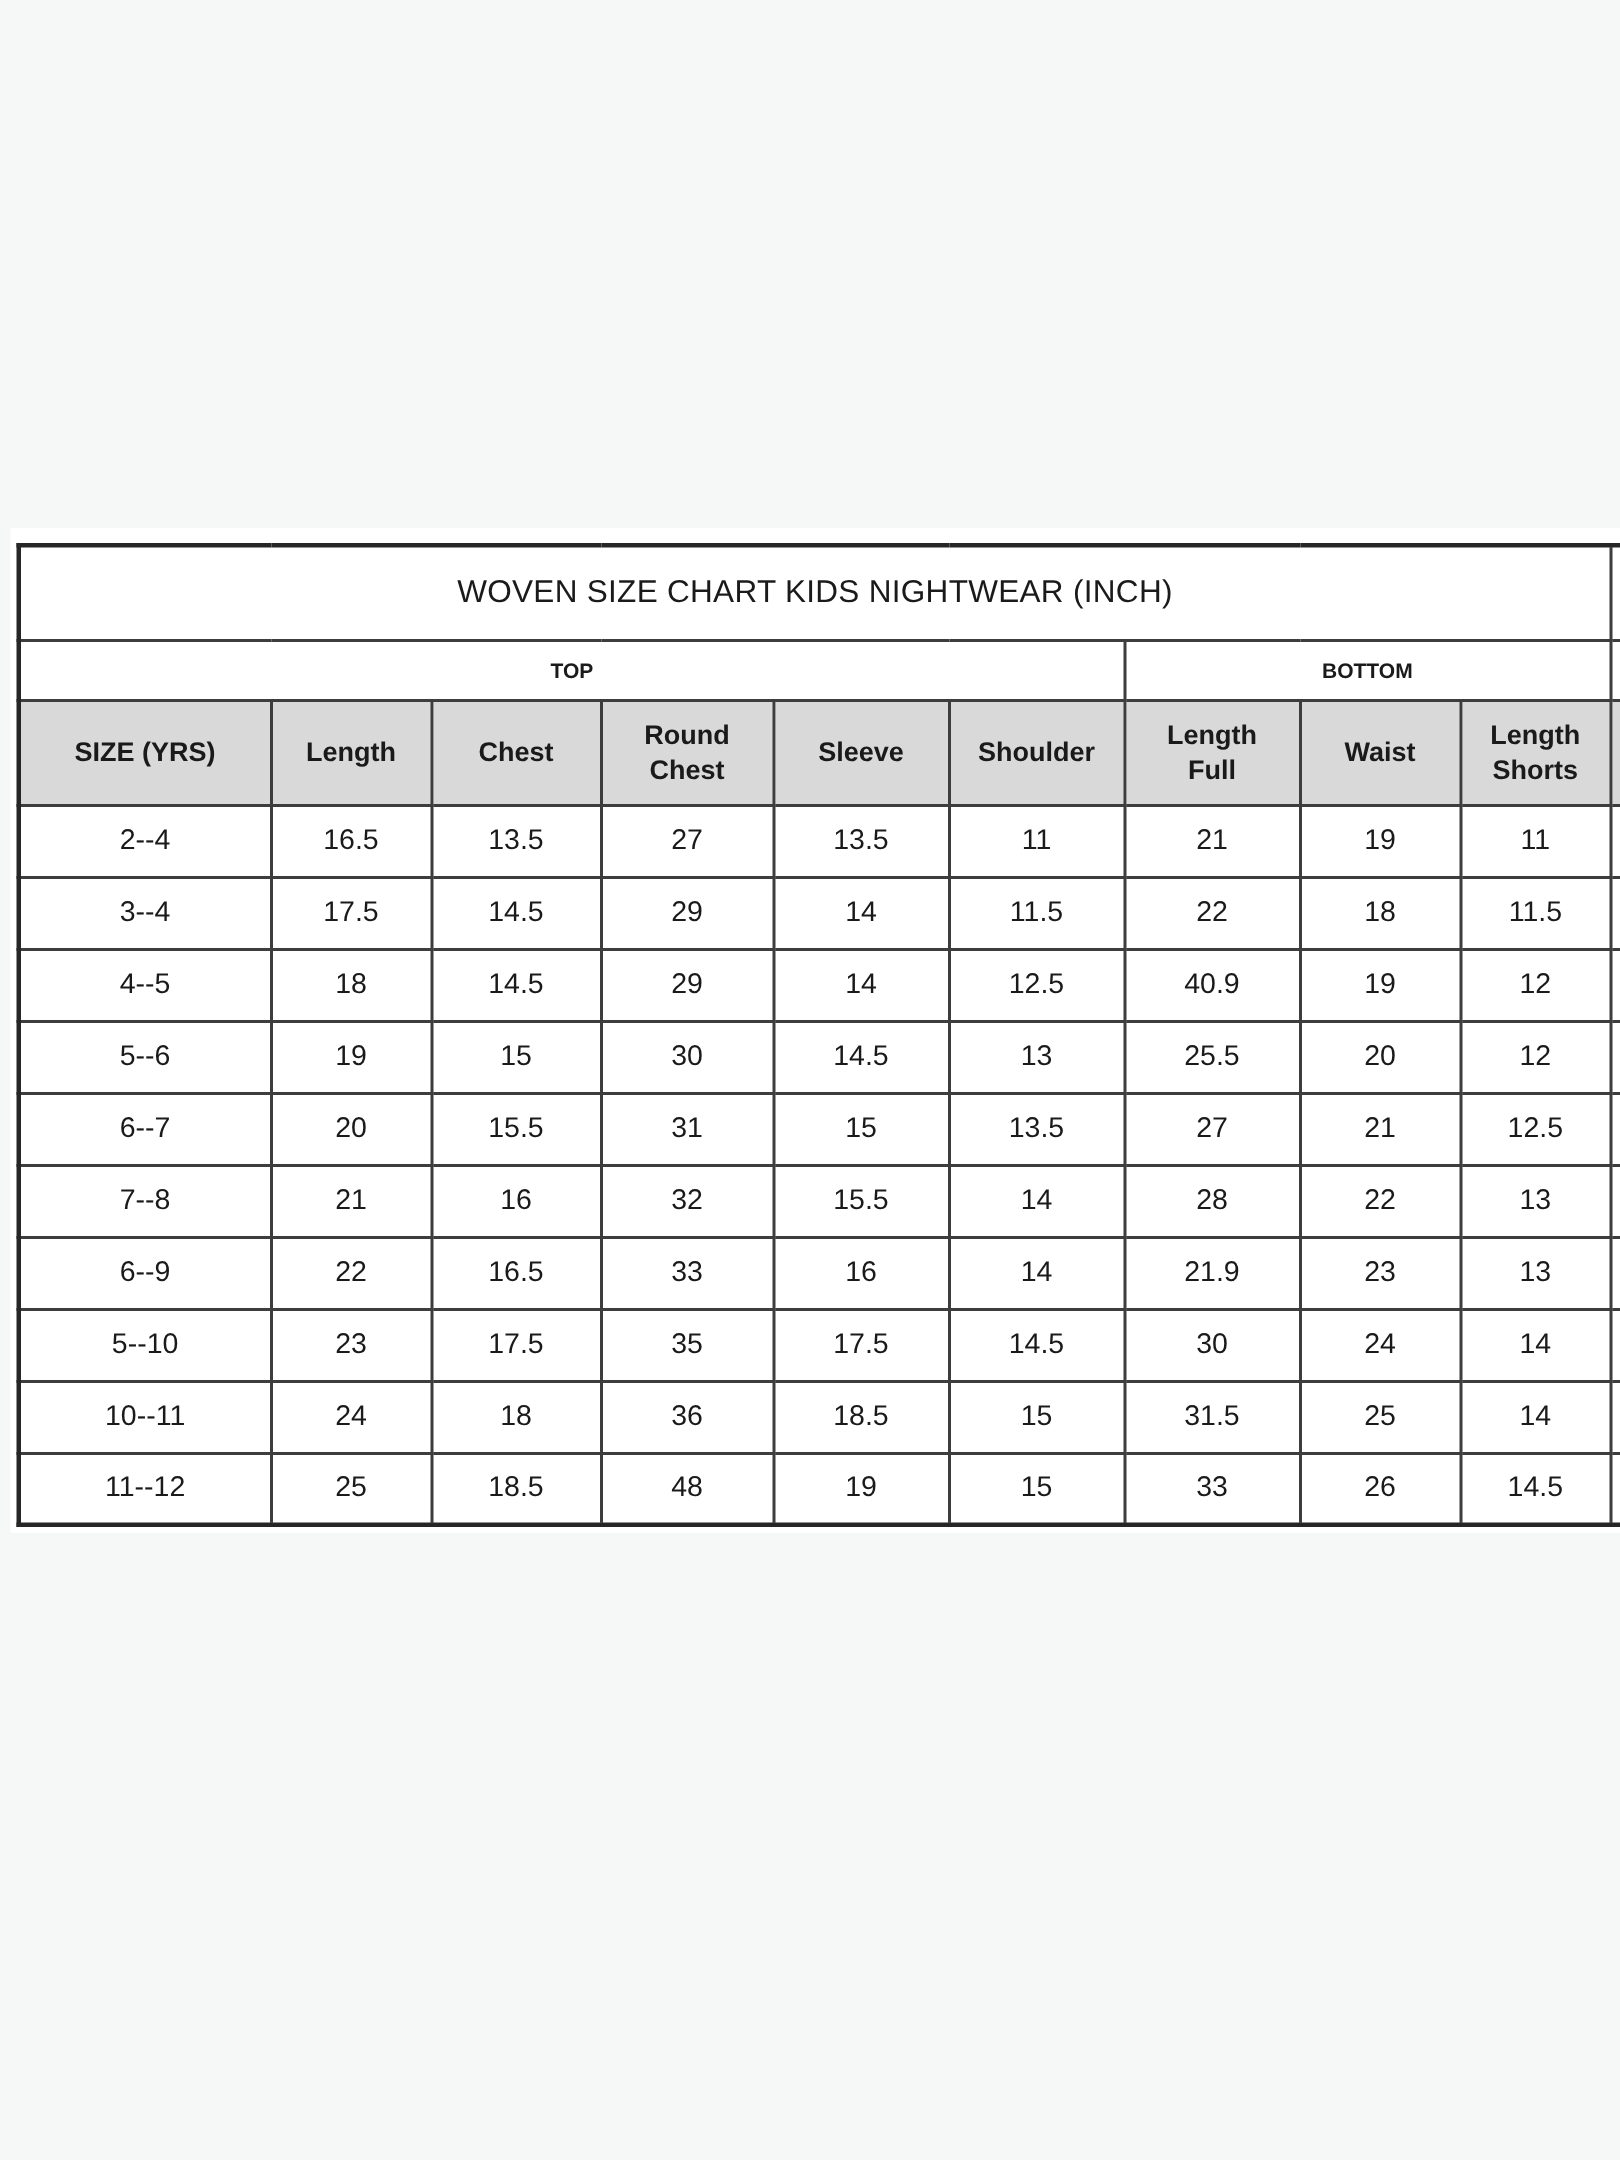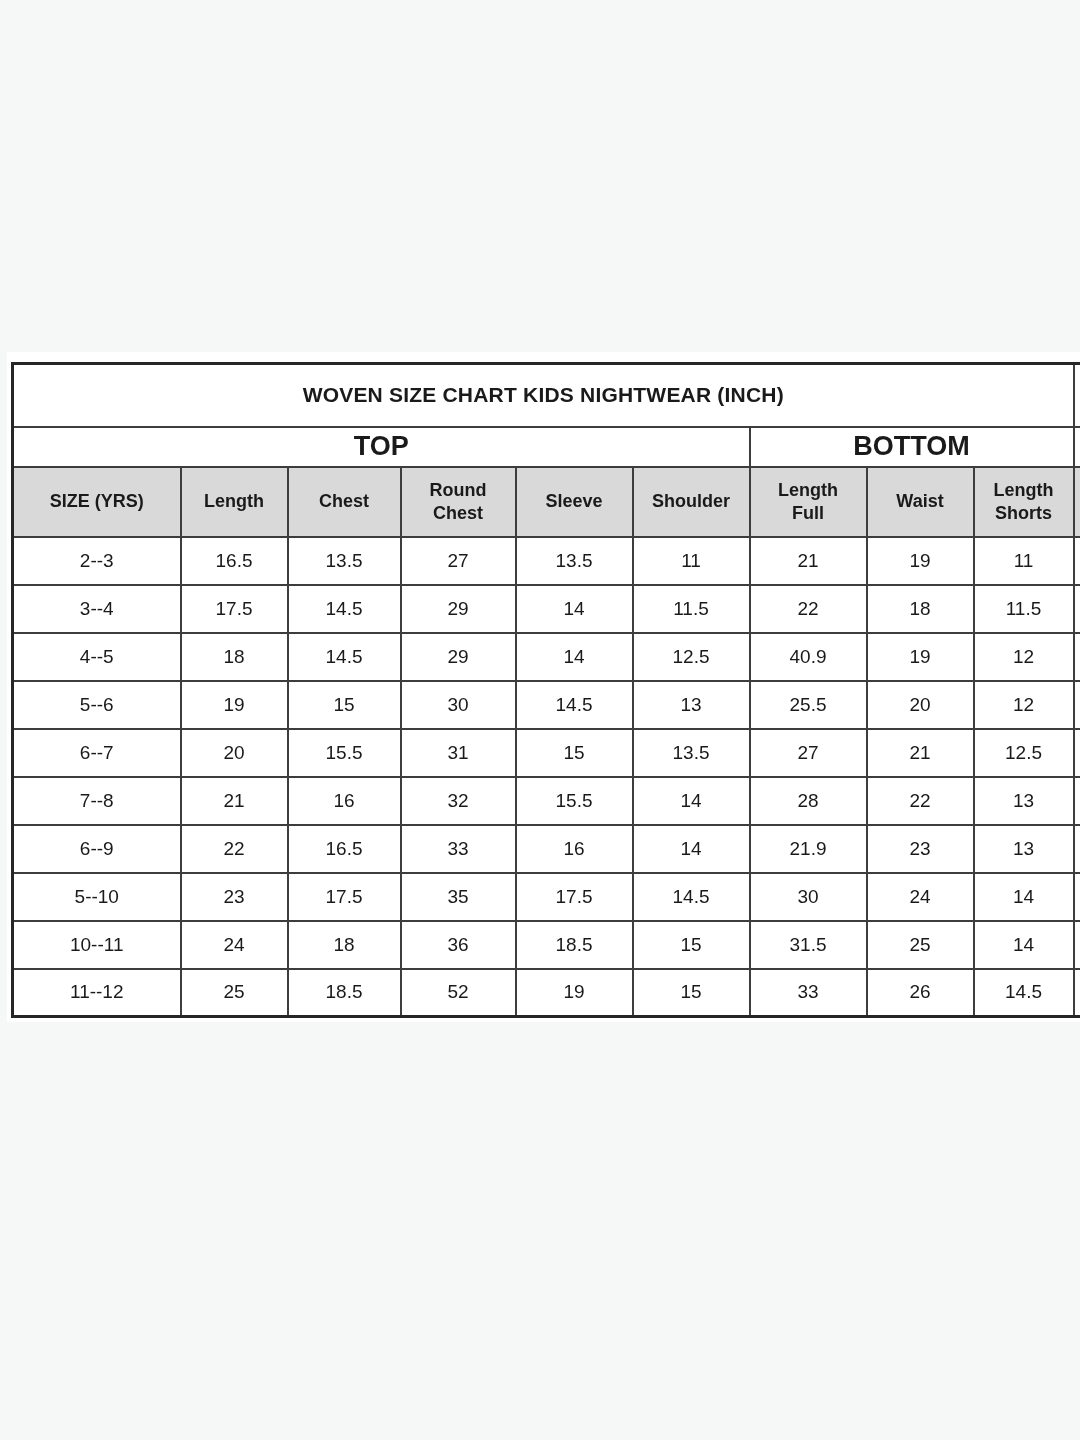--- a/index.html
+++ b/index.html
@@ -48,25 +48,25 @@
     padding: 0;
     overflow: hidden;
   }
   tr.title-row    { height: 63px; }
   tr.section-row  { height: 40px; }
   tr.header-row   { height: 70px; }
   tr.data-row     { height: 48px; }
 
   .title-row td {
     font-size: 21px;
-    font-weight: bold;
+    font-weight: normal;
     letter-spacing: 0.2px;
   }
   .section-row td {
-    font-size: 27px;
+    font-size: 14px;
     font-weight: bold;
   }
   .header-row th {
     background: var(--header-fill);
     font-size: 18px;
     font-weight: bold;
     line-height: 1.25;
     padding: 0 10px;
   }
   .data-row td {
@@ -109,21 +109,21 @@
           <th>Sleeve</th>
           <th>Shoulder</th>
           <th>Length Full</th>
           <th>Waist</th>
           <th>Length Shorts</th>
           <th></th>
         </tr>
     </tbody>
     <tbody id="data-rows">
         <tr class="data-row">
-          <td>2--3</td>
+          <td>2--4</td>
           <td>16.5</td>
           <td>13.5</td>
           <td>27</td>
           <td>13.5</td>
           <td>11</td>
           <td>21</td>
           <td>19</td>
           <td>11</td>
           <td></td>
         </tr>
@@ -220,21 +220,21 @@
           <td>15</td>
           <td>31.5</td>
           <td>25</td>
           <td>14</td>
           <td></td>
         </tr>
         <tr class="data-row">
           <td>11--12</td>
           <td>25</td>
           <td>18.5</td>
-          <td>52</td>
+          <td>48</td>
           <td>19</td>
           <td>15</td>
           <td>33</td>
           <td>26</td>
           <td>14.5</td>
           <td></td>
         </tr>
       </tbody>
   </table>
 </div>

